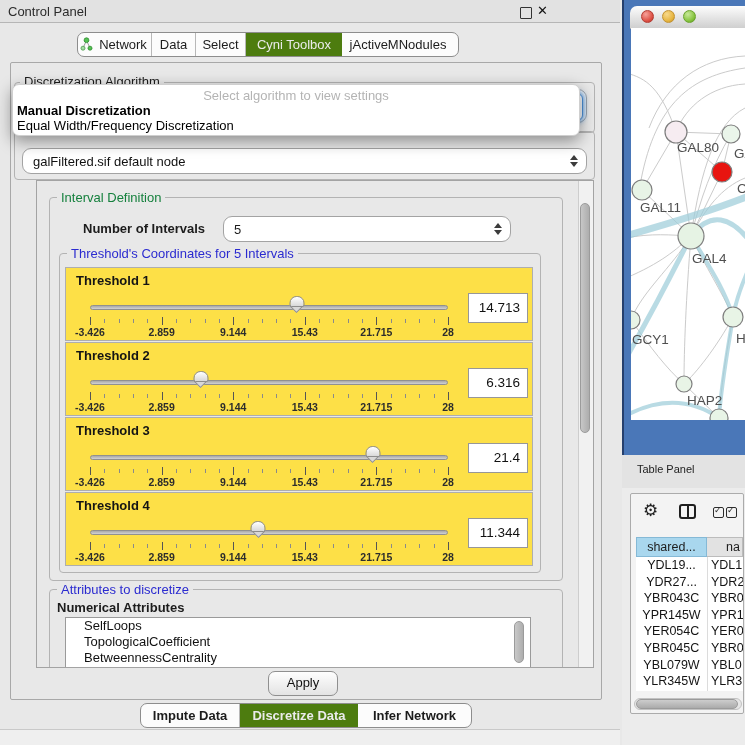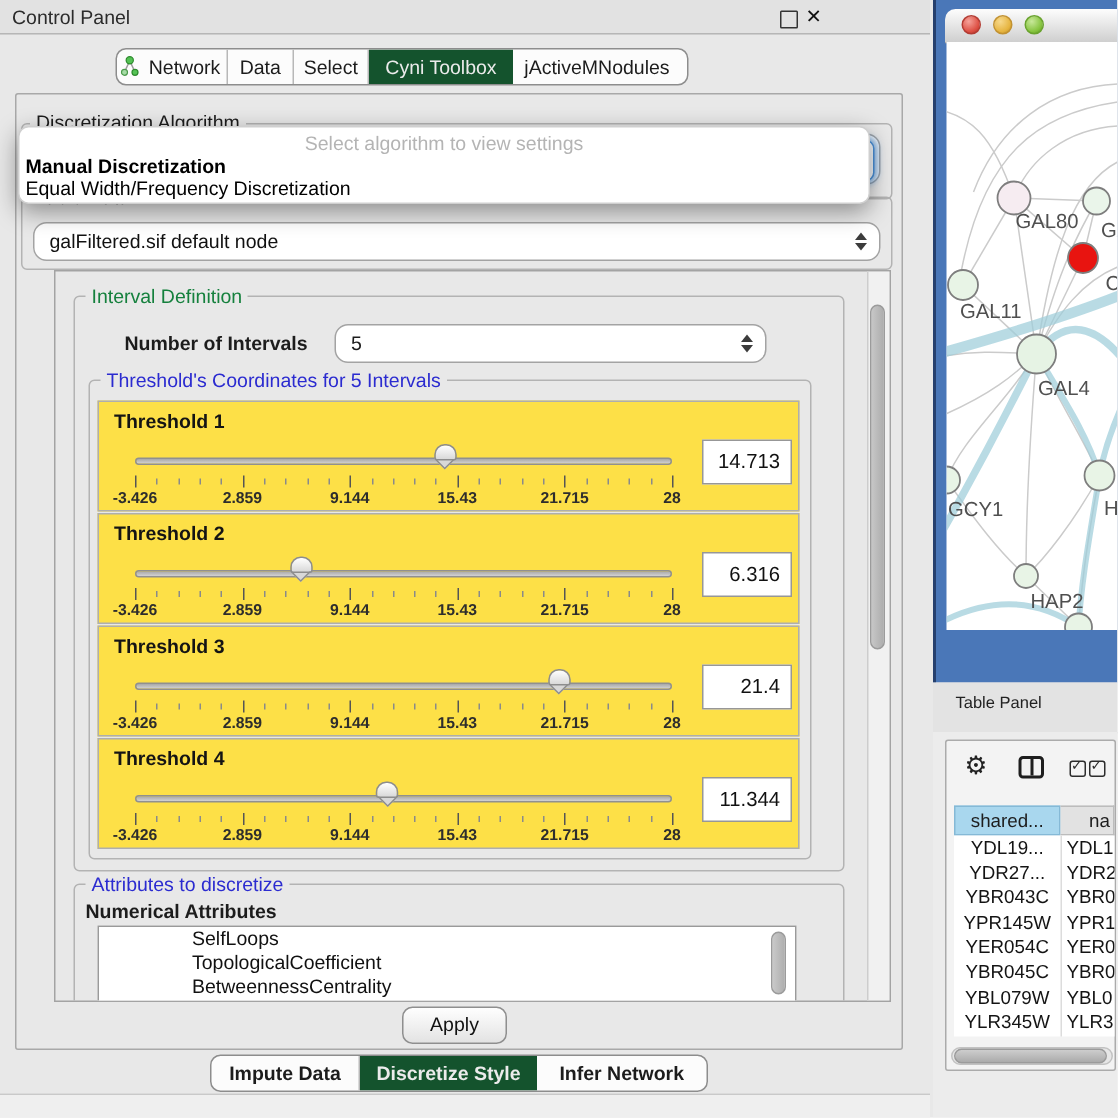--- a/index.html
+++ b/index.html
@@ -9,21 +9,21 @@
   .abs{position:absolute;}
   
   .cp-titlebar{left:0;top:0;width:620px;height:22px;background:#e2e2e2;border-bottom:1px solid #b6b6b6;}
   .cp-title{left:8px;top:4px;font-size:13px;color:#2b2b2b;}
   .float-btn{left:520px;top:7px;width:10px;height:10px;border:1.5px solid #333;border-radius:1px;background:transparent;}
   .close-btn{left:537px;top:3px;font-size:13px;font-weight:bold;color:#111;}
   
   .tabbar{left:77px;top:32px;width:380px;height:23px;background:#fcfcfc;border:1px solid #8d8d8d;border-radius:7px;display:flex;overflow:hidden;}
   .seg{display:flex;align-items:center;justify-content:center;height:100%;box-sizing:border-box;border-right:1px solid #b8b8b8;color:#1c1c1c;white-space:nowrap;}
   .seg:last-child{border-right:none;}
-  .seg.selected{background:#14532d;color:#ebebeb;border-right:none;}
+  .seg.selected{background:#4d7c0f;color:#ebebeb;border-right:none;}
   .seg .txt{padding:0 2px;}
   
   .content-border{left:10px;top:62px;width:590px;height:636px;border:1px solid #a8a8a8;border-radius:2px;background:#e8e8e8;}
   .grp{border:1px solid #b3b3b3;border-radius:4px;}
   .grp-title{font-size:13px;background:#e8e8e8;padding:0 4px;white-space:nowrap;}
   .g-green{color:#15803d;}
   .g-blue{color:#2b2bd0;}
   .combo{background:#fff;border:1px solid #a3a3a3;border-radius:9px;box-sizing:border-box;}
   .combo .cval{position:absolute;left:10px;top:50%;transform:translateY(-50%);font-size:13px;color:#111;white-space:nowrap;}
   .stepper{position:absolute;right:8px;top:50%;transform:translateY(-50%);display:flex;flex-direction:column;align-items:center;}
@@ -50,21 +50,21 @@
   .tick{position:absolute;top:2px;width:1px;height:4px;background:#8a8a8a;}
   .tick.major{top:0;height:8px;background:#555;}
   .tick-labels{position:absolute;left:24px;top:58px;width:358px;height:12px;}
   .ticklab{position:absolute;transform:translateX(-50%);font-size:10.5px;font-weight:bold;color:#2d2d2d;white-space:nowrap;}
   .tvalue{position:absolute;left:402px;top:25px;width:60px;height:30px;background:#fff;border:1px solid #979797;font-size:13.5px;text-align:right;line-height:28px;padding-right:7px;box-sizing:border-box;color:#111;}
   .thumb{position:absolute;top:28px;width:15px;height:18px;transform:translateX(-50%);}
   .thumb .tip{position:absolute;top:5px;left:2.5px;width:10px;height:10px;transform:rotate(45deg);background:#d8d8d8;border:1px solid #8d8d8d;box-sizing:border-box;}
   .thumb .cap{position:absolute;top:0;left:0;width:15px;height:11px;border:1px solid #8d8d8d;border-radius:7px 7px 2px 2px;background:linear-gradient(#ffffff,#d9d9d9);box-sizing:border-box;}
   
   .attr-list{position:absolute;left:28px;top:436px;width:466px;height:52px;background:#fff;border:1px solid #9a9a9a;box-sizing:border-box;overflow:hidden;}
-  .list-item{padding:0 0 0 18px;height:16px;line-height:16px;font-size:13px;color:#111;white-space:nowrap;margin-left:44px;}
+  .list-item{padding:0 0 0 18px;height:16px;line-height:16px;font-size:13px;color:#111;white-space:nowrap;}
   .list-sb{position:absolute;left:477px;top:440px;width:10px;height:42px;background:linear-gradient(90deg,#c9c9c9,#aeaeae);border:1px solid #9b9b9b;border-radius:6px;box-sizing:border-box;}
   
   .apply-btn{left:268px;top:671px;width:68px;height:23px;background:linear-gradient(#fefefe,#e3e3e3);border:1px solid #8f8f8f;border-radius:7px;text-align:center;line-height:21px;font-size:13px;color:#111;}
   .bottom-strip{left:0;top:729px;width:620px;height:16px;background:#efefef;border-top:1px solid #c9c9c9;}
   .tabbar.bottom{left:140px;top:703px;width:330px;height:23px;}
   
   .net-frame{left:622px;top:0;width:123px;height:455px;background:#4a77b8;box-shadow:inset 2px 0 0 #26406e;}
   .mac-titlebar{left:630px;top:6px;width:115px;height:22px;background:linear-gradient(#fdfdfd,#cfcfcf);border-radius:7px 0 0 0;border-bottom:1px solid #a8a8a8;}
   .light{position:absolute;top:4px;width:13px;height:13px;border-radius:50%;box-sizing:border-box;}
   .light.red{left:11px;background:radial-gradient(circle at 35% 30%,#f5a29a,#dd4f43 65%,#a83227);border:1px solid #b33c33;}
@@ -368,21 +368,21 @@
     <div class="vsb-thumb"></div>
   </div>
 
   <div class="abs apply-btn">Apply</div>
 
   <div class="abs tabbar bottom">
     <div class="seg" style="width:99px;font-weight:bold;">
       <span class="txt">Impute Data</span>
     </div>
     <div class="seg selected" style="width:118px;font-weight:bold;">
-      <span class="txt">Discretize Style</span>
+      <span class="txt">Discretize Data</span>
     </div>
     <div class="seg" style="width:113px;font-weight:bold;">
       <span class="txt">Infer Network</span>
     </div>
   </div>
   <div class="abs bottom-strip"></div>
 
   <div class="abs net-frame"></div>
   <div class="abs mac-titlebar">
     <div class="light red"></div>

